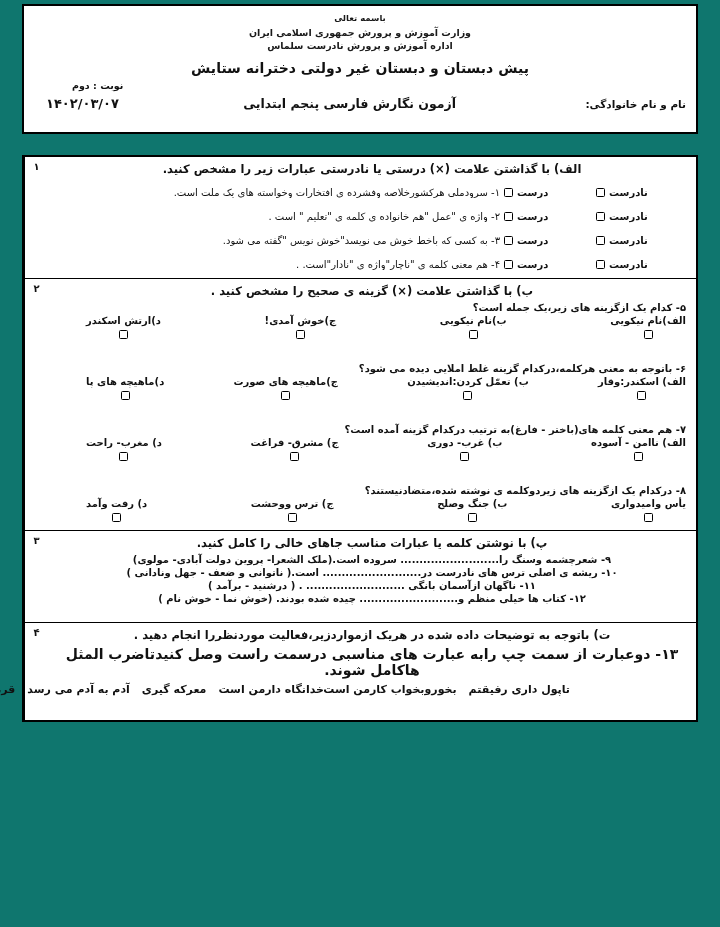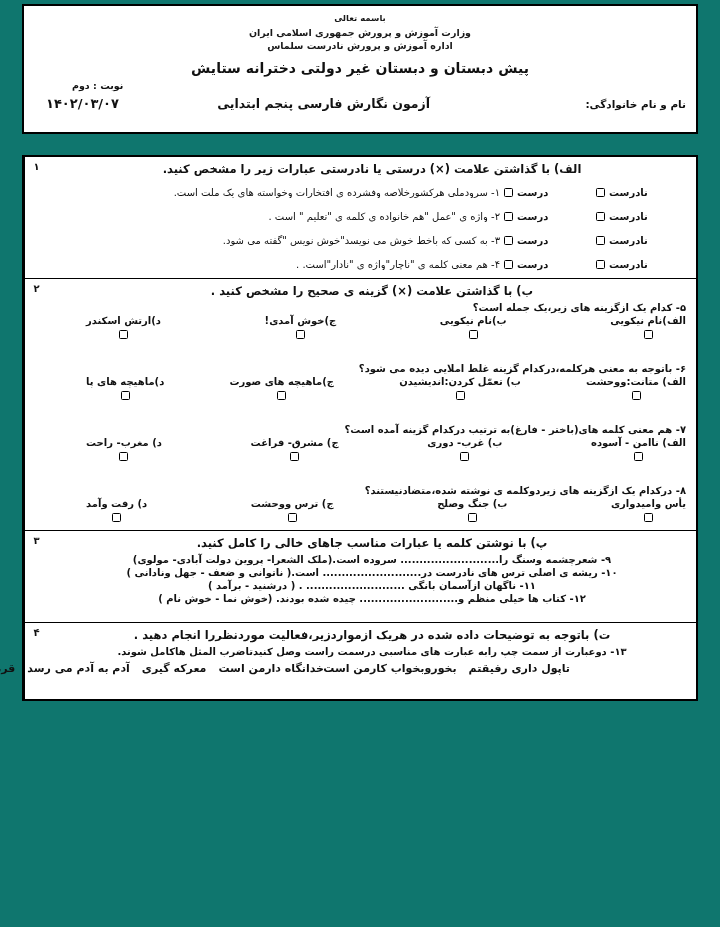--- a/index.html
+++ b/index.html
@@ -62,21 +62,21 @@
   }
   .hdr-name {
     position: absolute;
     right: 10px;
     top: 18px;
     font-size: 10.5px;
     font-weight: bold;
   }
   .hdr-title {
     position: absolute;
-    right: 266px;
+    right: 240px;
     top: 16px;
     font-size: 12.5px;
     font-weight: bold;
     white-space: nowrap;
   }
   .hdr-nobat {
     position: absolute;
     left: 48px;
     top: 0px;
     font-size: 9.5px;
@@ -201,21 +201,21 @@
   .fb-line {
     font-size: 10px;
     font-weight: bold;
     text-align: center;
     margin: 2px 0;
     white-space: nowrap;
   }
 
   
   .match-instr {
-    font-size: 10px;
+    font-size: 14px;
     font-weight: bold;
     text-align: center;
     margin: 1px 0 5px 0;
   }
   .match-cols {
     display: flex;
     flex-direction: row;
     justify-content: center;
     gap: 86px;
     padding-bottom: 18px;
@@ -342,21 +342,21 @@
             </div>
           </div>
         </div>
 
         <div class="gap-lg"></div>
 
         <div class="mc-block">
           <div class="mc-q">۶- باتوجه به معنی هرکلمه،درکدام گزینه غلط املایی دیده می شود؟</div>
           <div class="mc-opts">
             <div class="mc-opt">
-              <span>الف) متانت:ووحشت</span>
+              <span>الف) اسکندر:وقار</span>
               <span class="cbox"></span>
             </div>
             <span class="mc-spacer"></span>
             <div class="mc-opt">
               <span>ب) تعمّل کردن:اندیشیدن</span>
               <span class="cbox"></span>
             </div>
             <span class="mc-spacer"></span>
             <div class="mc-opt">
               <span>ج)ماهیچه های صورت</span>

